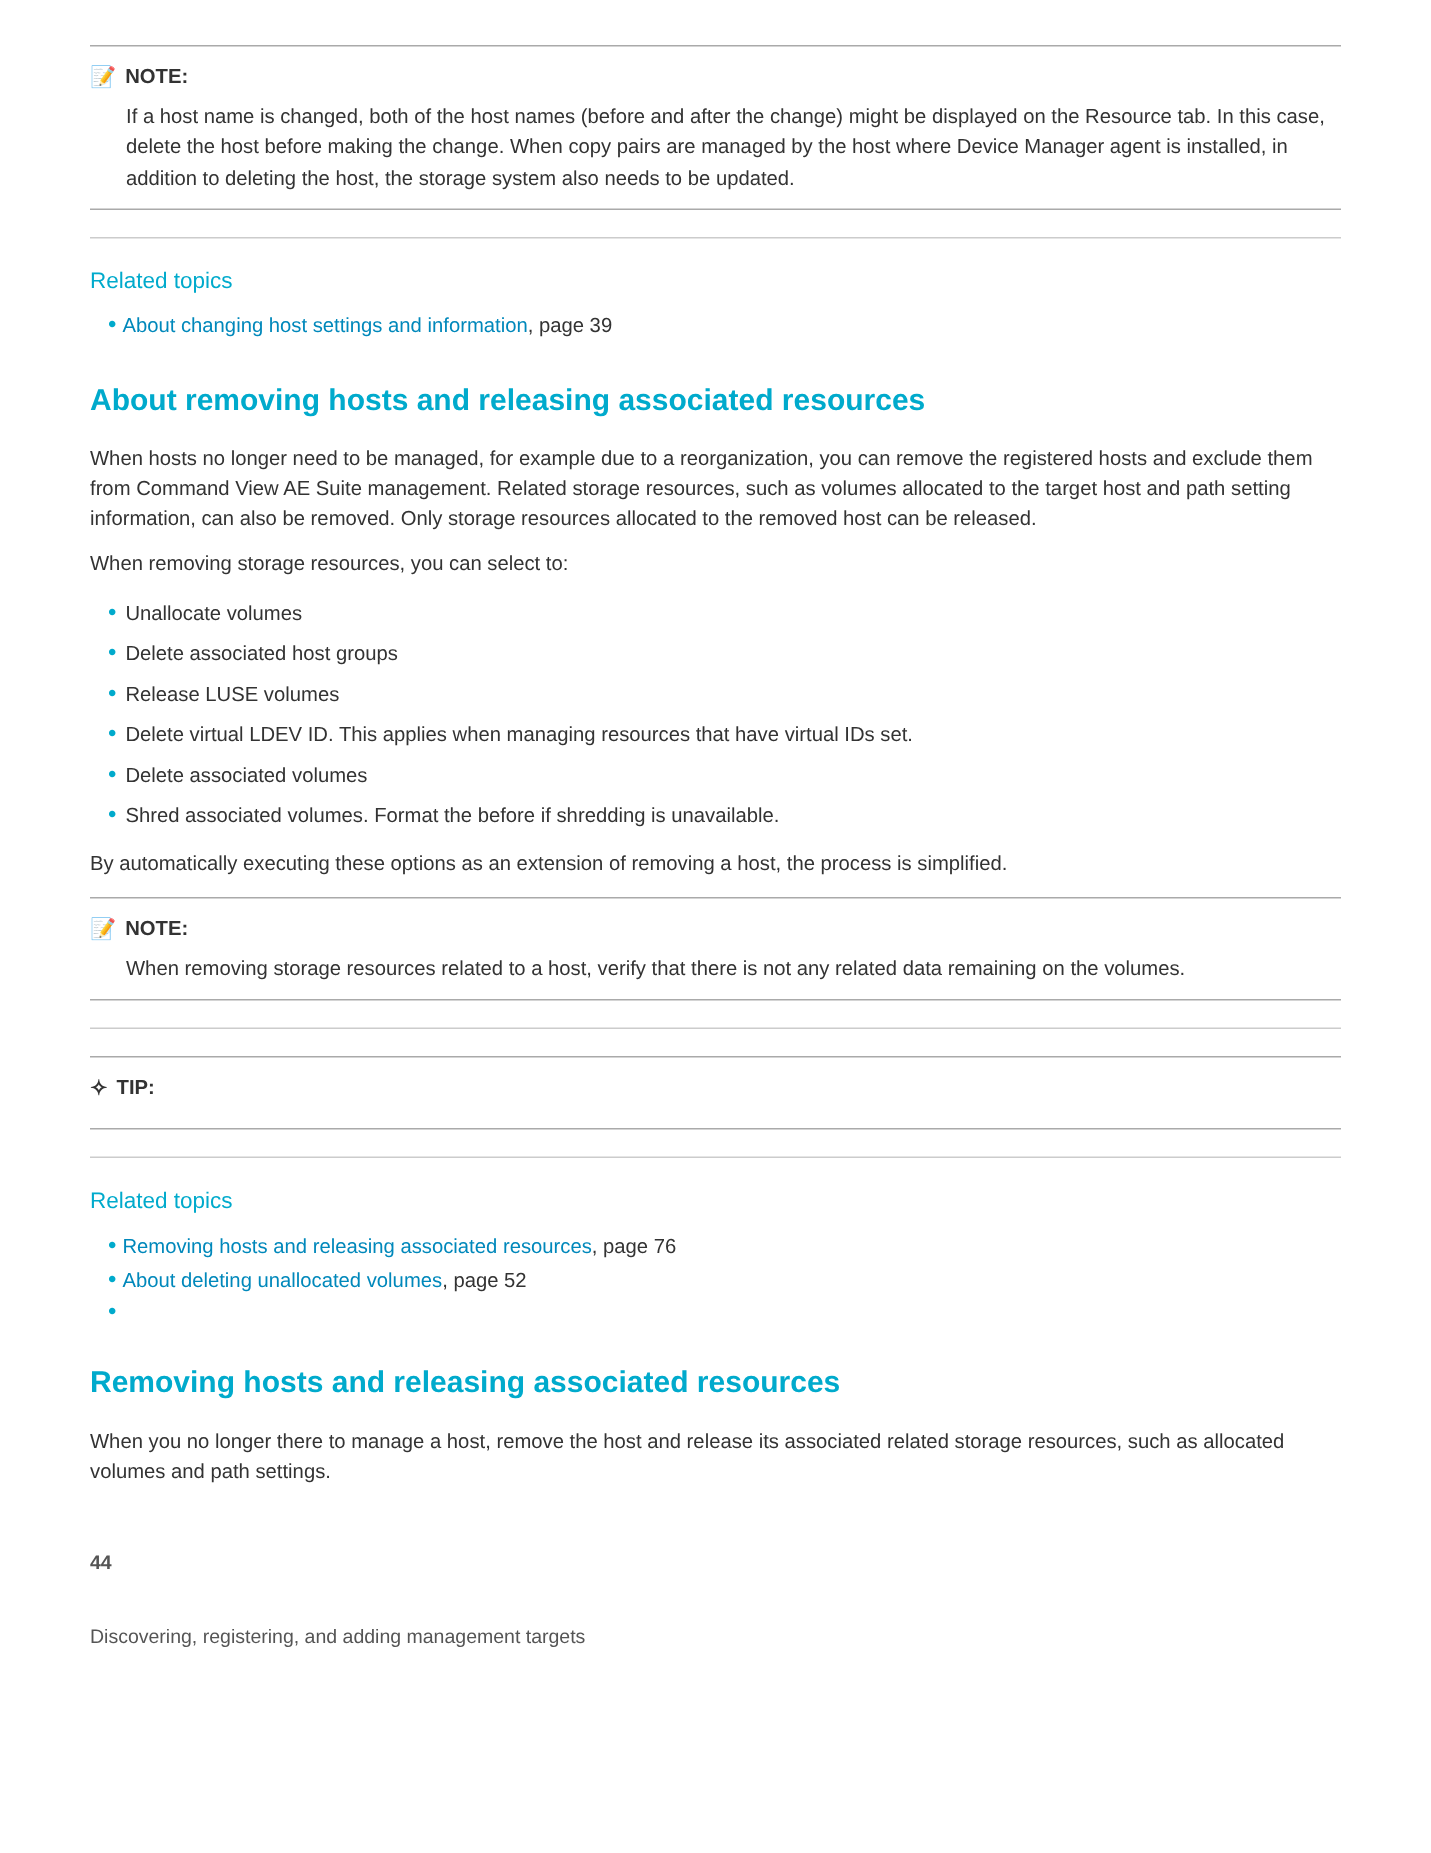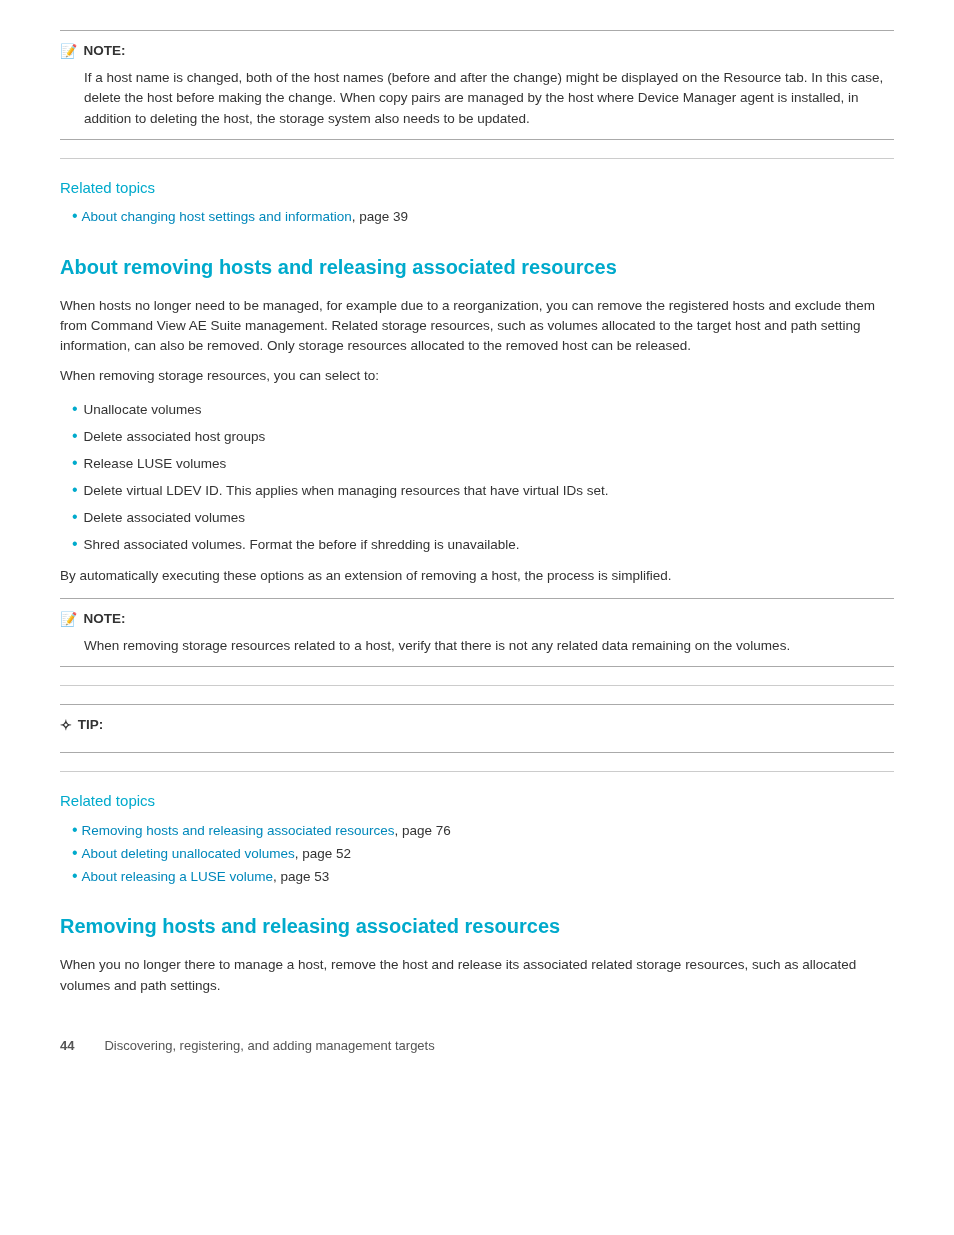--- a/index.html
+++ b/index.html
@@ -118,20 +118,21 @@
     }
 
     
     .page-footer {
       margin-top: 40px;
       display: flex;
       align-items: baseline;
       gap: 30px;
       color: #555;
       font-size: 13px;
+      flex-direction: column;
     }
     .page-number {
       font-weight: bold;
       font-size: 13px;
     }
 
     .divider-line {
       border: none;
       border-top: 1px solid #ccc;
       margin: 0;
@@ -229,23 +230,20 @@
       </span>
     </li>
     <li>
       <span class="bullet">•</span>
       <span>
         <a href="#">About deleting unallocated volumes</a><span>, page 52</span>
       </span>
     </li>
     <li>
       <span class="bullet">•</span>
-      <span>
-        <a href="#">About releasing a LUSE volume</a><span>, page 53</span>
-      </span>
     </li>
   </ul>
 </div>
 
 <h2 class="section-heading">Removing hosts and releasing associated resources</h2>
 
 <p class="body-para">When you no longer there to manage a host, remove the host and release its associated related storage resources, such as allocated volumes and path settings.</p>
 
 <div class="page-footer">
   <span class="page-number">44</span>

